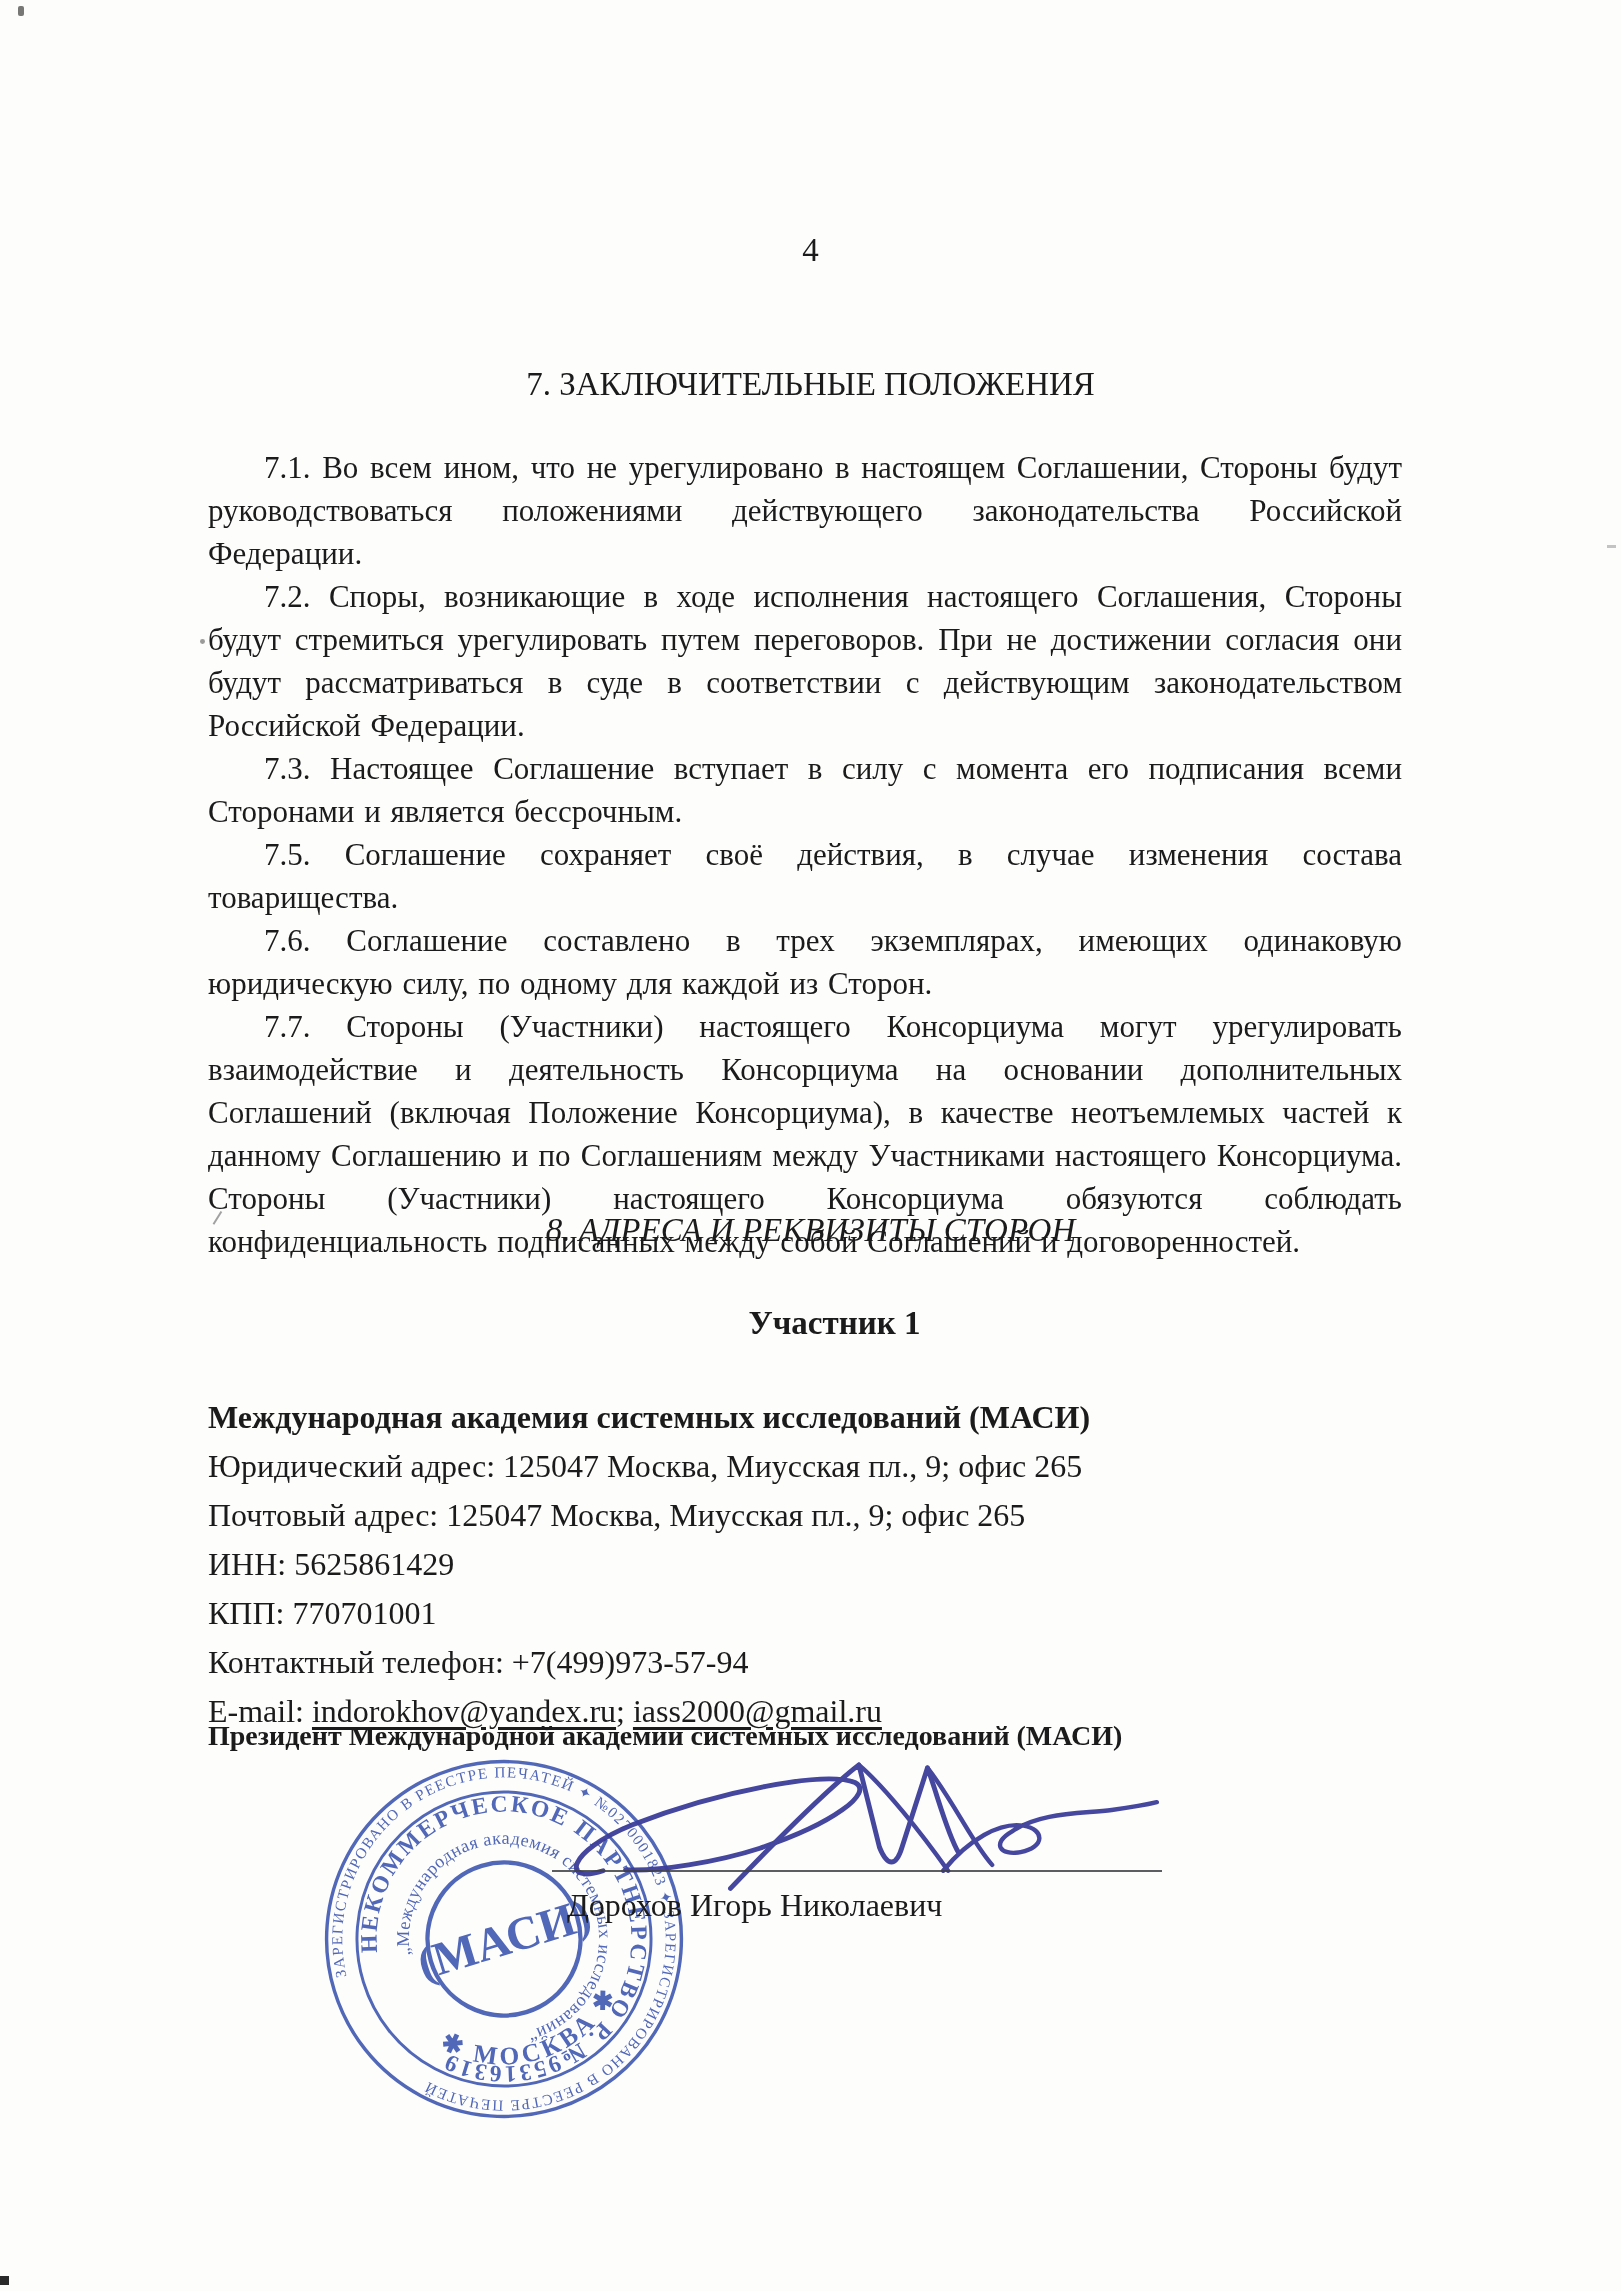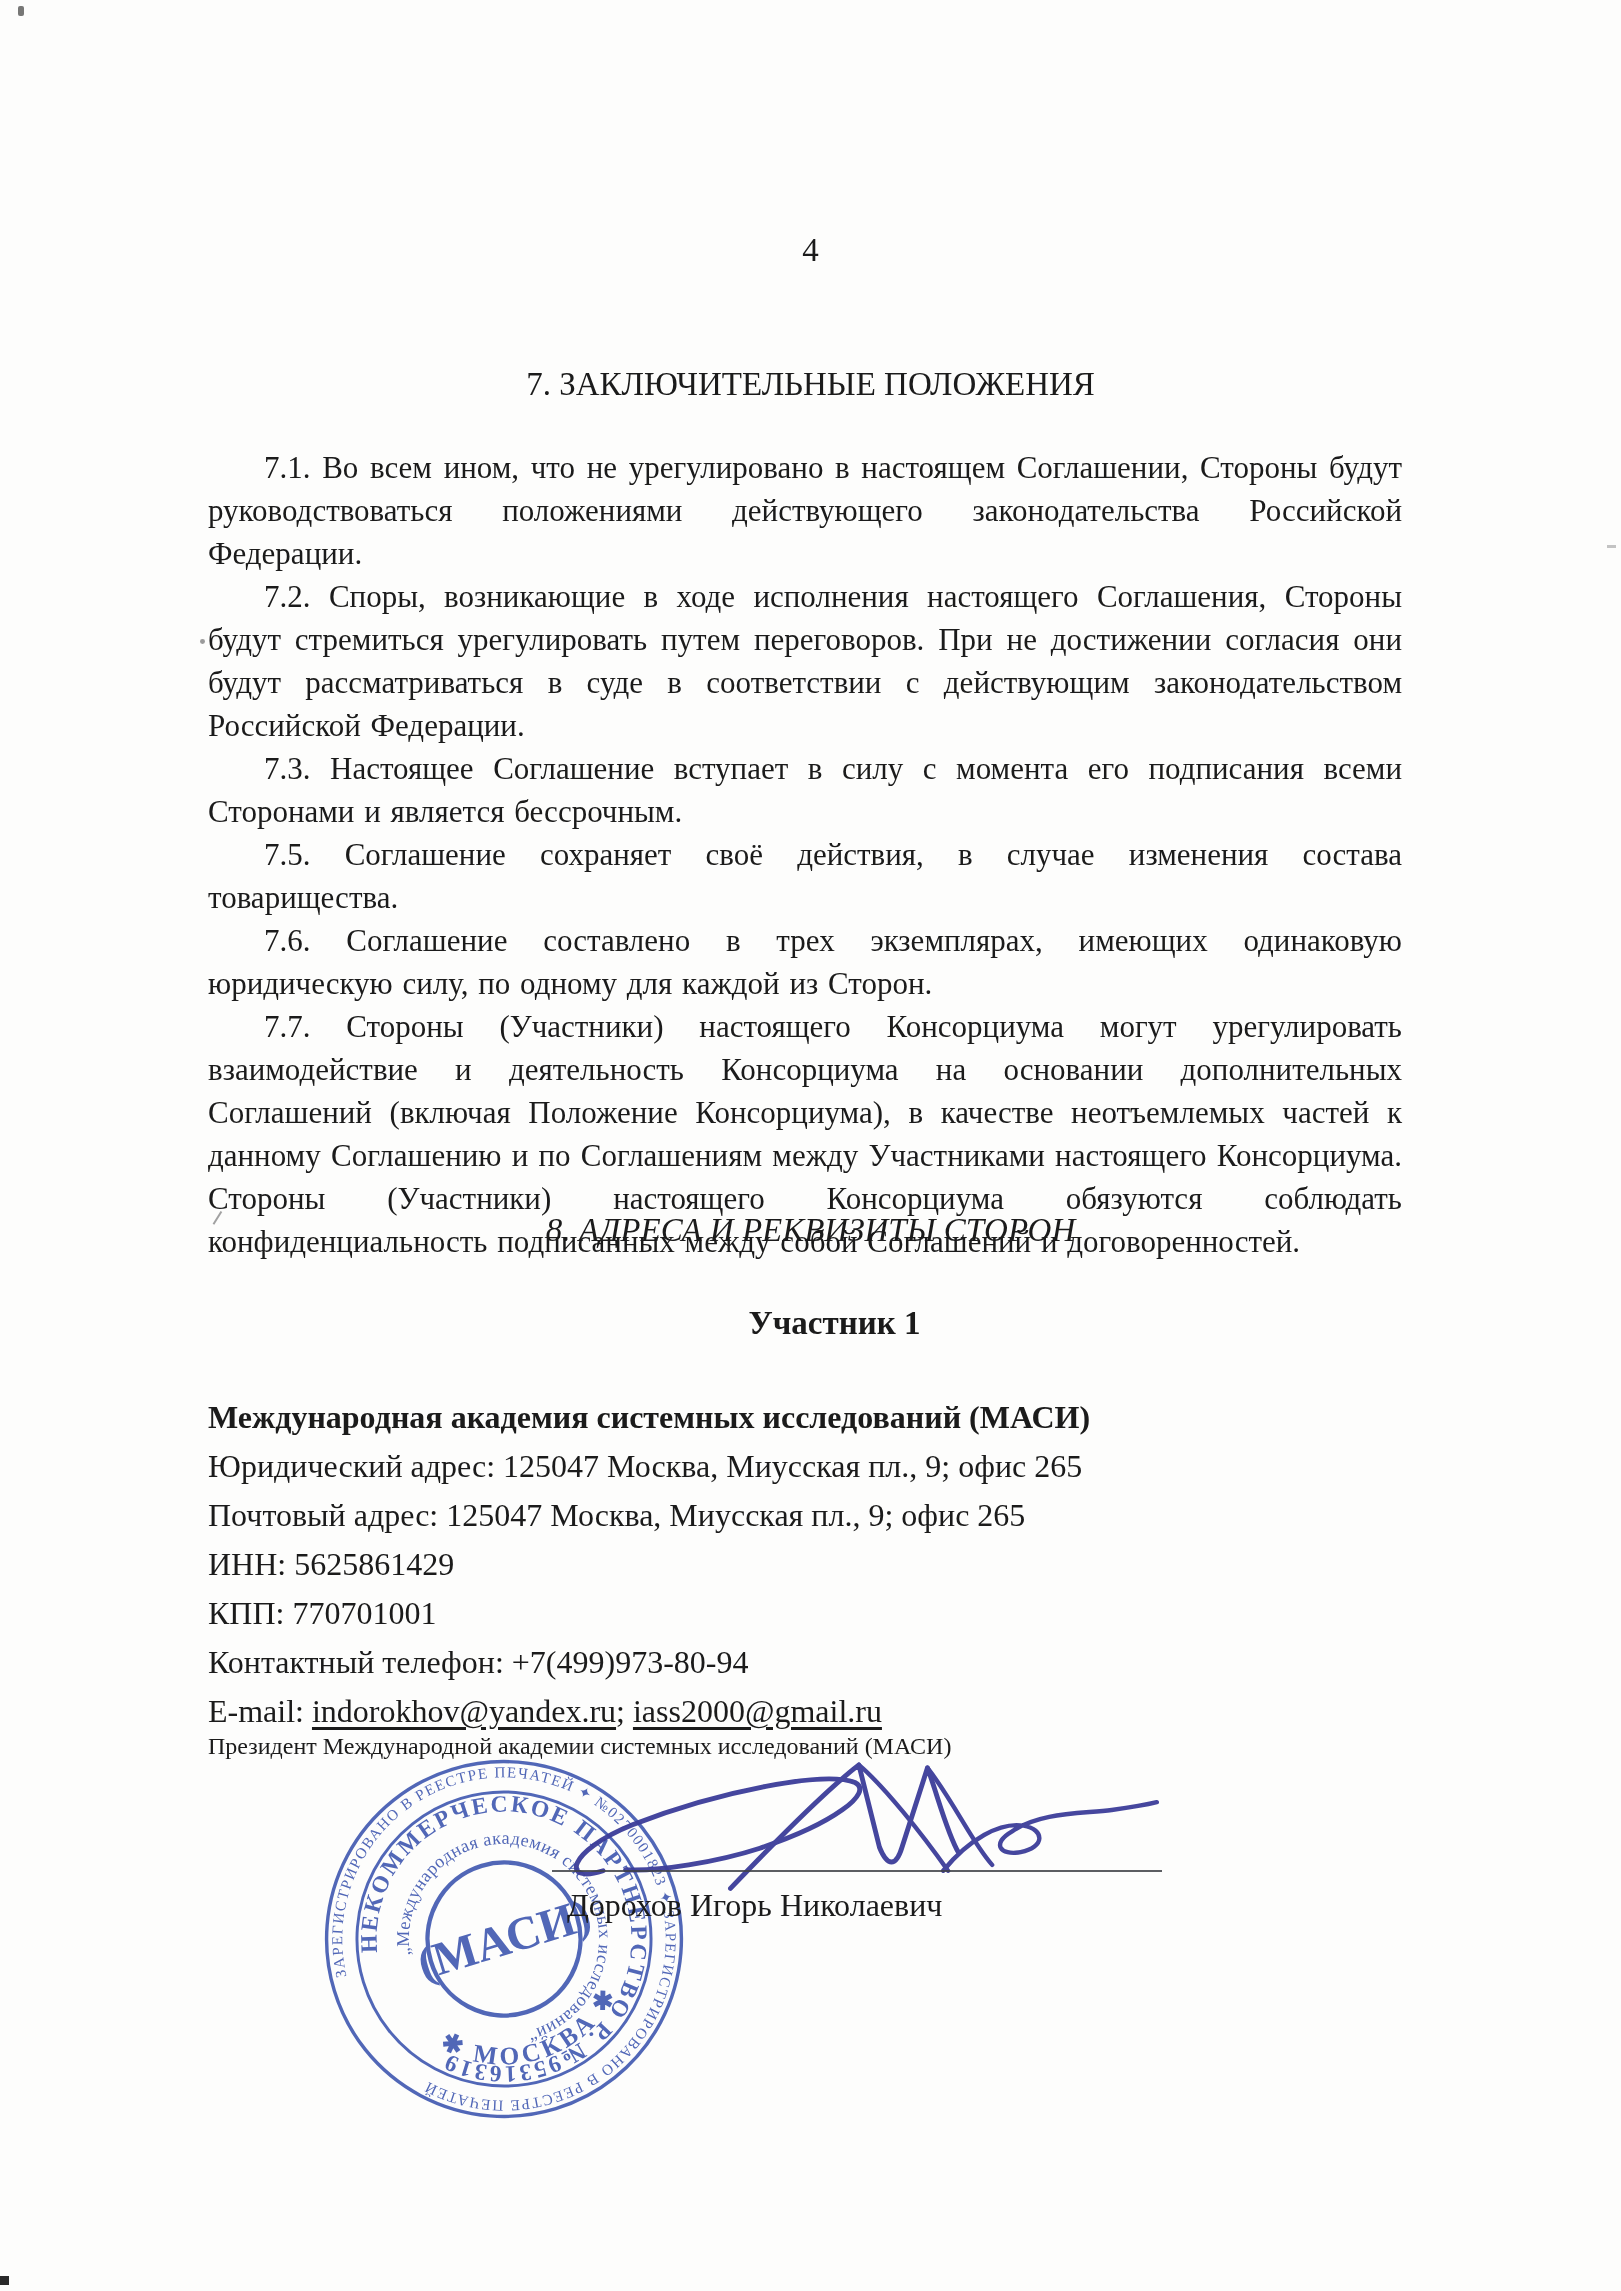--- a/index.html
+++ b/index.html
@@ -31,21 +31,21 @@
   }
   .contact{
     position:absolute;left:208px;top:1393px;width:1215px;
     font-size:32px;line-height:49px;
   }
   .contact .line{white-space:pre;}
   .bold{font-weight:bold;}
   .email{ text-decoration:underline; text-underline-offset:4.9px;}
   .president{
     position:absolute;left:208px;top:1715px;width:1274px;
-    font-size:24px;font-weight:normal;line-height:41px;margin-top:11px;
+    font-size:28px;font-weight:bold;line-height:41px;
   }
   .stamp-wrap{
     position:absolute;left:306px;top:1741px;width:396px;height:396px;
     pointer-events:none;
   }
   .sig-wrap{
     position:absolute;left:510px;top:1753px;width:686px;height:162px;
     pointer-events:none;
   }
   .sig-rule{
@@ -86,21 +86,21 @@
   <div class="centered" style="top:1211px;font-style:italic;">8. АДРЕСА И РЕКВИЗИТЫ СТОРОН</div>
 
   <div class="centered bold" style="top:1304px;margin-left:24px;">Участник 1</div>
 
   <div class="contact">
     <div class="line bold">Международная академия системных исследований (МАСИ)</div>
     <div class="line">Юридический адрес: 125047 Москва, Миусская пл., 9; офис 265</div>
     <div class="line">Почтовый адрес: 125047 Москва, Миусская пл., 9; офис 265</div>
     <div class="line">ИНН: 5625861429</div>
     <div class="line">КПП: 770701001</div>
-    <div class="line">Контактный телефон: +7(499)973-80-94</div>
+    <div class="line">Контактный телефон: +7(499)973-57-94</div>
     <div class="line"><span>E-mail: </span><span class="email">indorokhov@yandex.ru</span><span>; </span><span class="email">iass2000@gmail.ru</span></div>
   </div>
 
   <div class="president">Президент Международной академии системных исследований (МАСИ)</div>
 
   <div class="stamp-wrap">
     <svg viewBox="0 0 404 404" width="396" height="396">
       <defs>
         <path id="ringOuter" d="M202,202 m-165,0 a165,165 0 1 1 330,0 a165,165 0 1 1 -330,0"></path>
         <path id="ringMid" d="M202,202 m-130,0 a130,130 0 1 1 260,0 a130,130 0 1 1 -260,0"></path>

